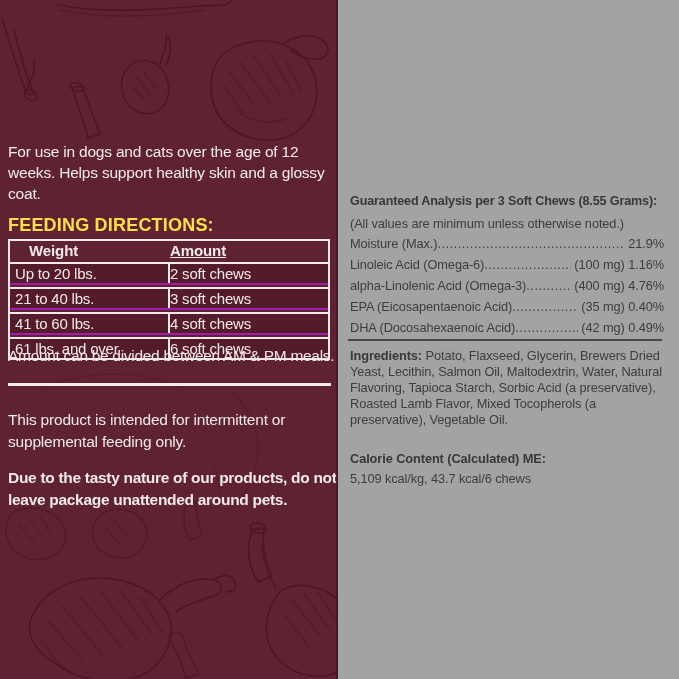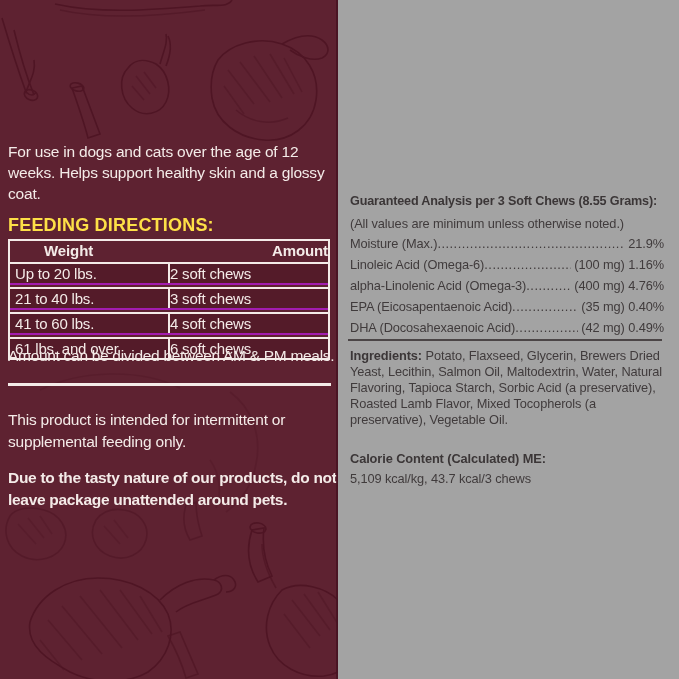--- a/index.html
+++ b/index.html
@@ -26,22 +26,22 @@
   .feed-head{
     position:absolute;left:8px;top:215px;
     font-size:18px;font-weight:bold;letter-spacing:0.2px;color:#fde047;
   }
   .feed-table{
     position:absolute;left:8px;top:239px;width:318px;
     border:2px solid #f4ebe8;background:transparent;
   }
   .ft-header{display:flex;height:19px;align-items:center;}
   .ft-hcell{font-size:15px;font-weight:bold;letter-spacing:-0.1px;}
-  .ft-hcell.lft{width:160px;padding-left:34px;box-sizing:border-box;}
-  .ft-hcell.rgt{flex:1;text-align:right;}
+  .ft-hcell.lft{width:160px;padding-left:19px;box-sizing:border-box;}
+  .ft-hcell.rgt{flex:1;text-align:left;text-decoration:underline;}
   .ft-row{
     display:flex;height:19px;align-items:center;
     border-top:2px solid #f4ebe8;border-bottom:2px solid #a21caf;
     background:#541b29;margin-top:2px;
   }
   .ft-row:first-of-type{margin-top:0;}
   .ft-row:last-of-type{border-bottom:none;}
   .ft-cell{font-size:15px;letter-spacing:-0.2px;}
   .ft-cell.lft{width:160px;padding-left:5px;box-sizing:border-box;border-right:2px solid #f4ebe8;align-self:stretch;display:flex;align-items:center;}
   .ft-cell.rgt{flex:1;text-align:left;}
@@ -226,16 +226,16 @@
 
     <div class="ga-divider"></div>
 
     <div class="ingredients">
       <span class="bold">Ingredients:</span>
       <span>Potato, Flaxseed, Glycerin, Brewers Dried Yeast, Lecithin, Salmon Oil, Maltodextrin, Water, Natural Flavoring, Tapioca Starch, Sorbic Acid (a preservative), Roasted Lamb Flavor, Mixed Tocopherols (a preservative), Vegetable Oil.</span>
     </div>
 
     <div class="cal-title">Calorie Content (Calculated) ME:</div>
 
-    <div class="cal-value">5,109 kcal/kg, 43.7 kcal/3 chews</div>
+    <div class="cal-value">5,109 kcal/kg, 43.7 kcal/6 chews</div>
   </div>
 
 </div>
 
 </body></html>

